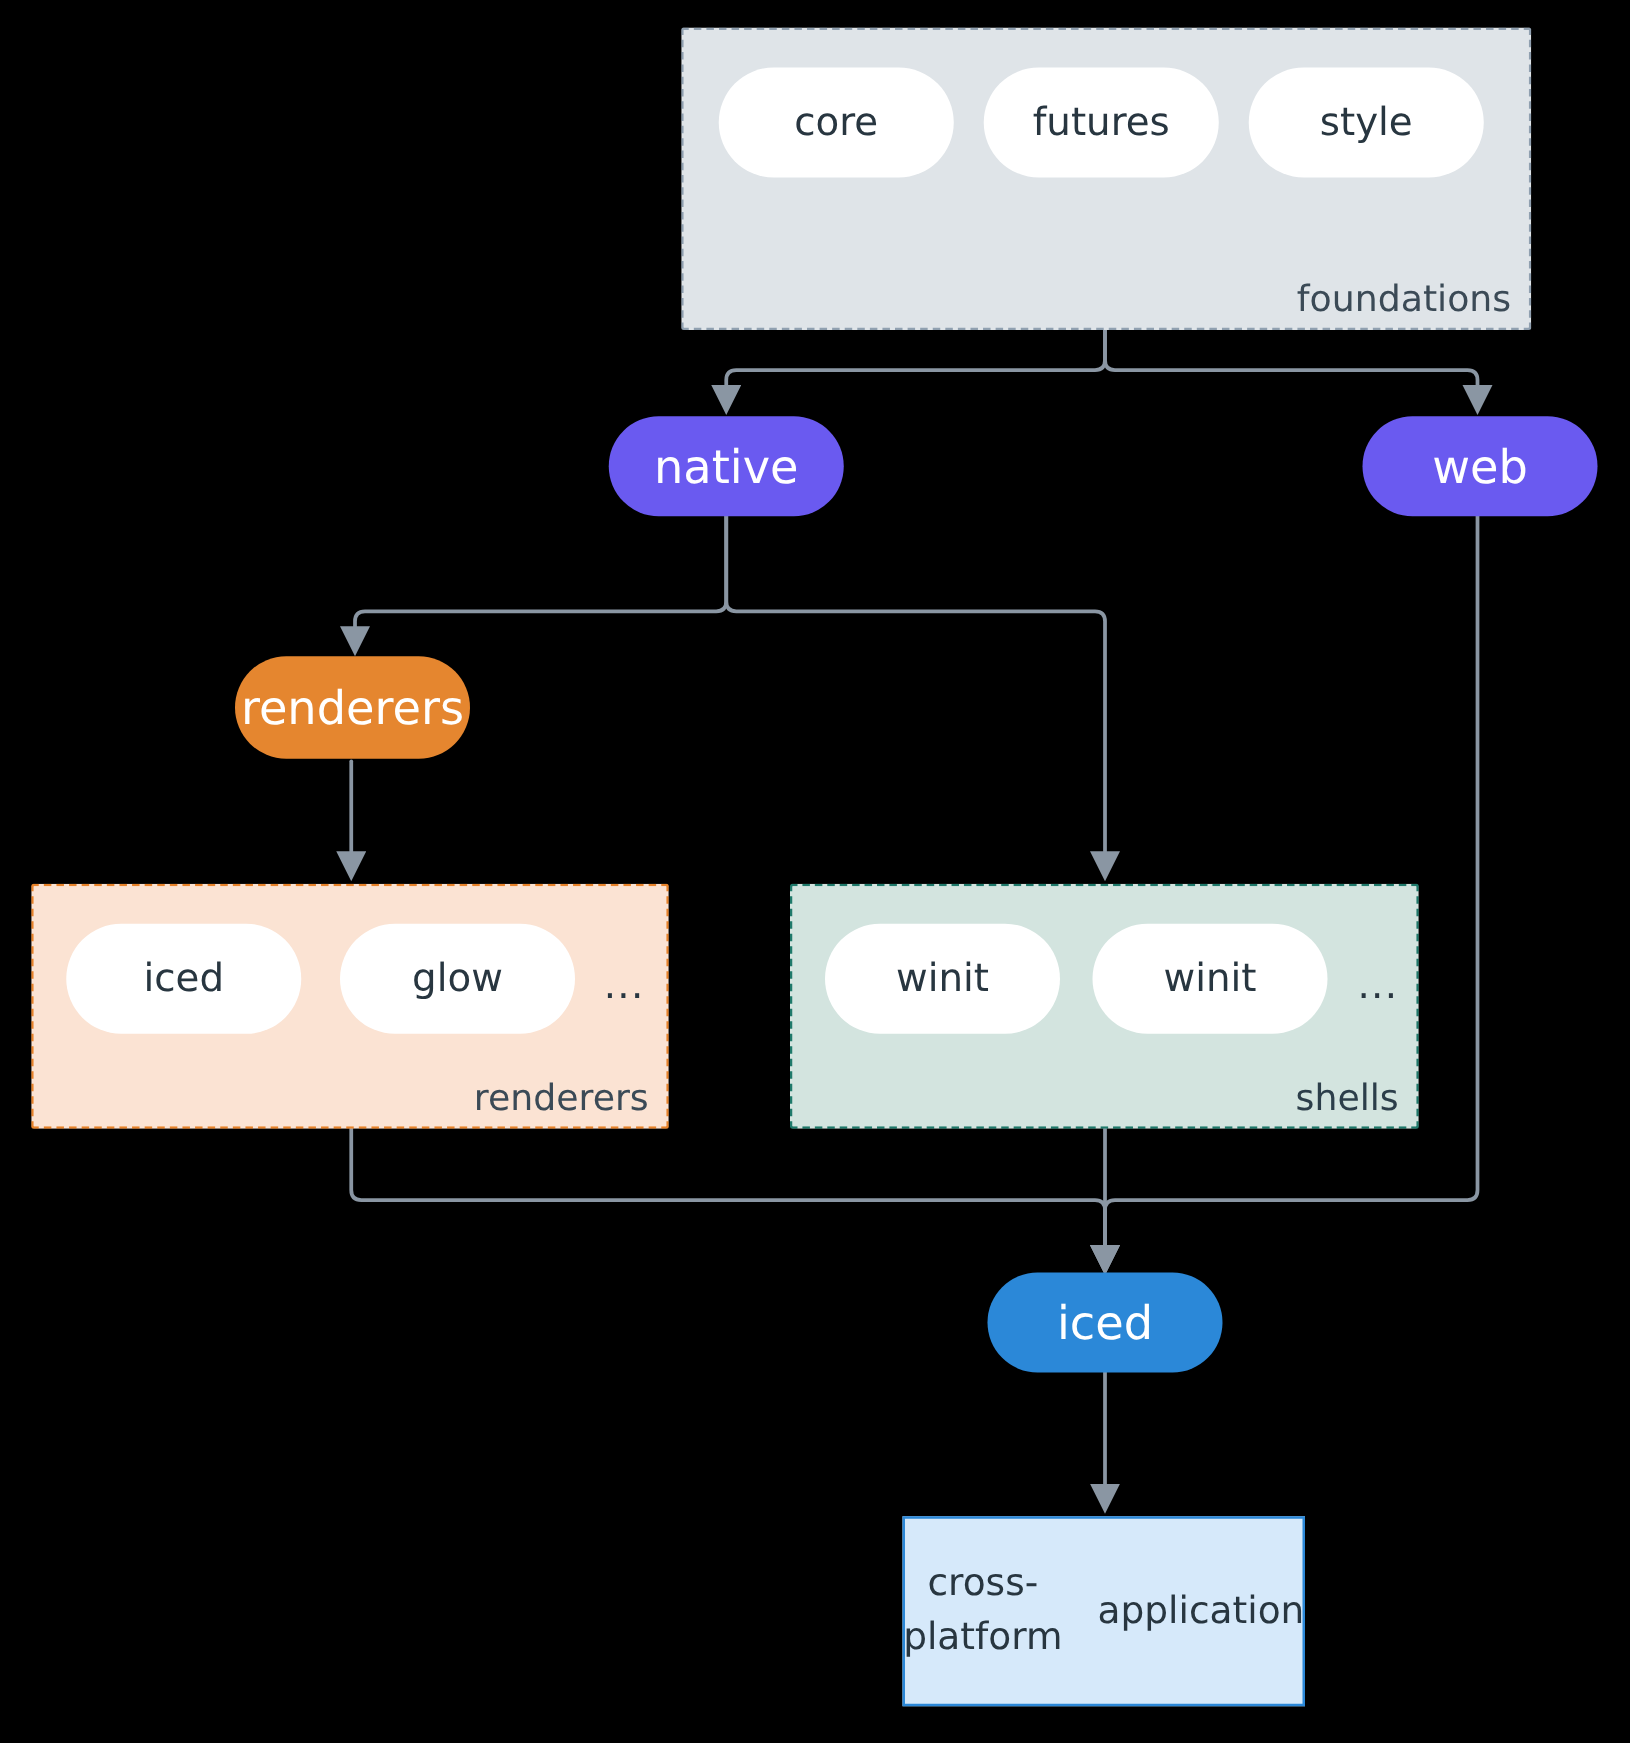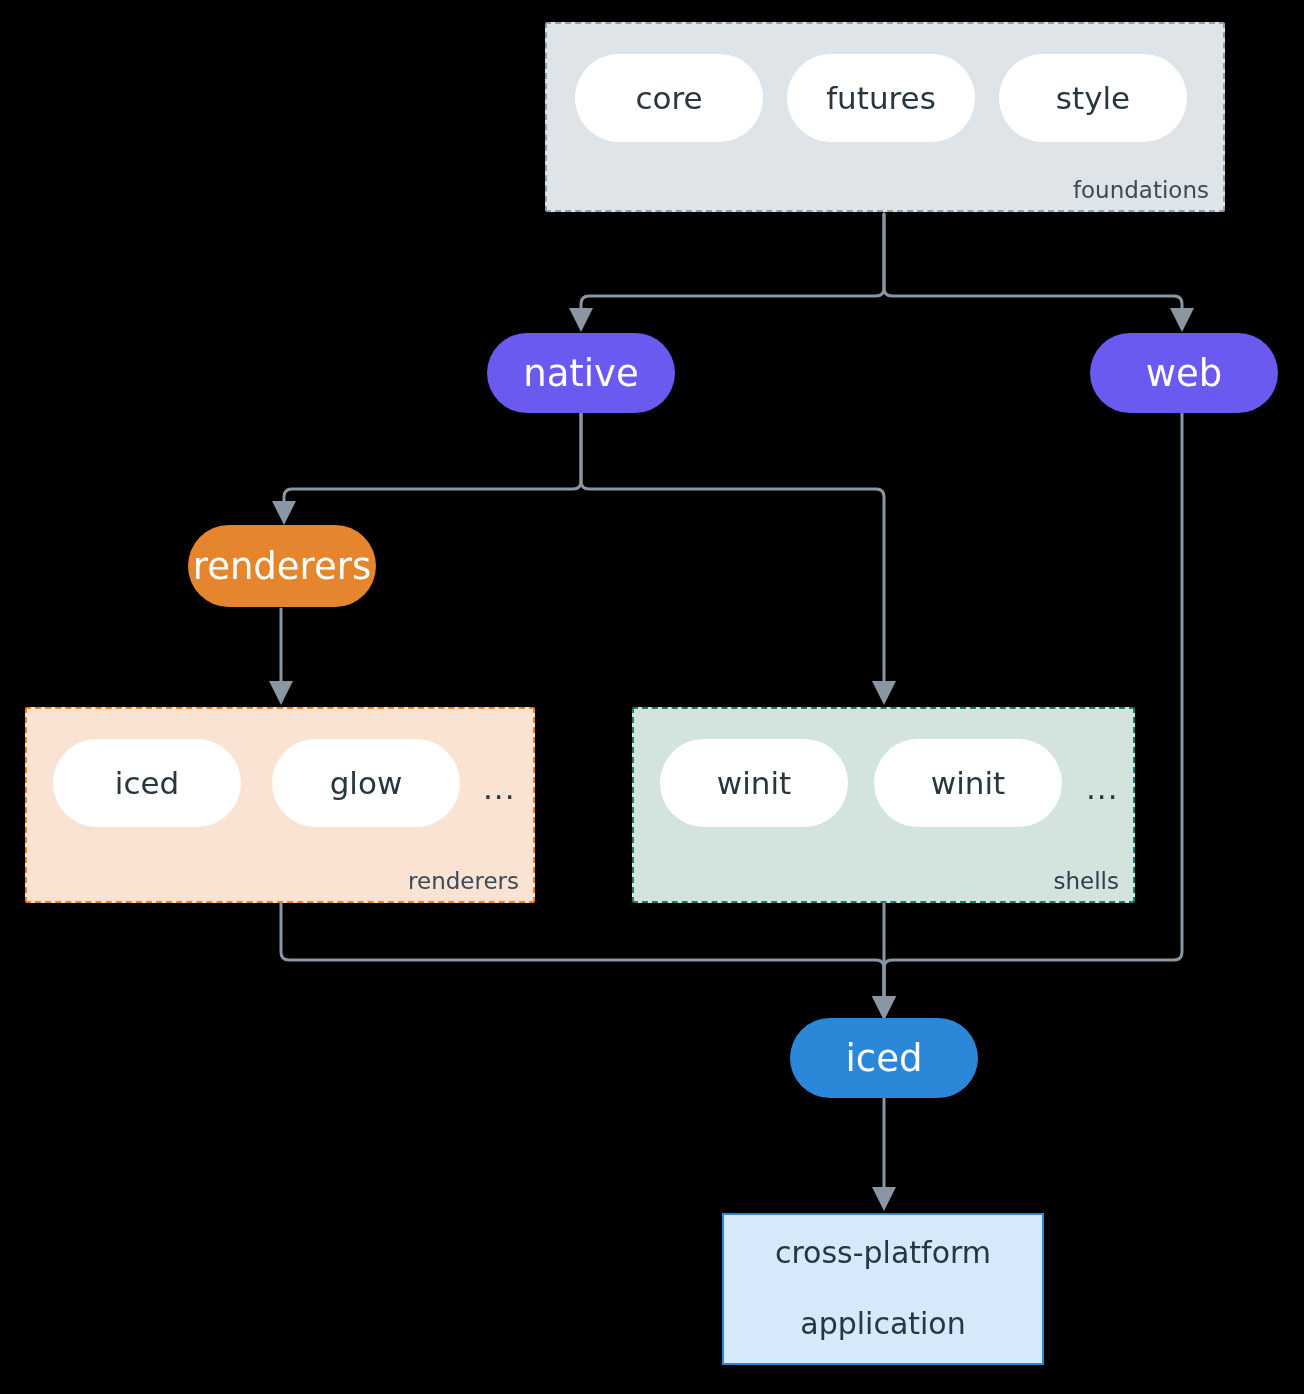--- a/index.html
+++ b/index.html
@@ -29,28 +29,28 @@
     position: absolute;
     box-sizing: border-box;
     border-style: dashed;
     border-width: 2px;
     border-radius: 2px;
   }
   .cluster-label {
     position: absolute;
     right: 14px;
     bottom: 8px;
-    font-size: 23px;
+    font-size: 29px;
     line-height: 1;
     white-space: nowrap;
   }
 
   #cluster-foundations {
     left: 545px;  top: 22px;
-    width: 680px; height: 190px;
+    width: 680px; height: 242px;
     background: #dfe4e8;
     border-color: #90a0b0;
   }
   #cluster-foundations .cluster-label { color: #3b4a56; }
 
   #cluster-renderers {
     left: 25px;   top: 707px;
     width: 510px; height: 196px;
     background: #fbe3d3;
     border-color: #e8832a;
@@ -103,21 +103,21 @@
 
   
   #node-app {
     position: absolute;
     left: 722px;  top: 1213px;
     width: 322px; height: 152px;
     background: #d6e9fa;
     border: 2px solid #2b88d8;
     box-sizing: border-box;
     display: flex;
-    flex-direction: column;
+    flex-direction: row;
     align-items: center;
     justify-content: center;
     color: #283640;
     font-size: 30px;
     line-height: 1.42;
     text-align: center;
     gap: 28px;
   }
 </style>
 </head>

